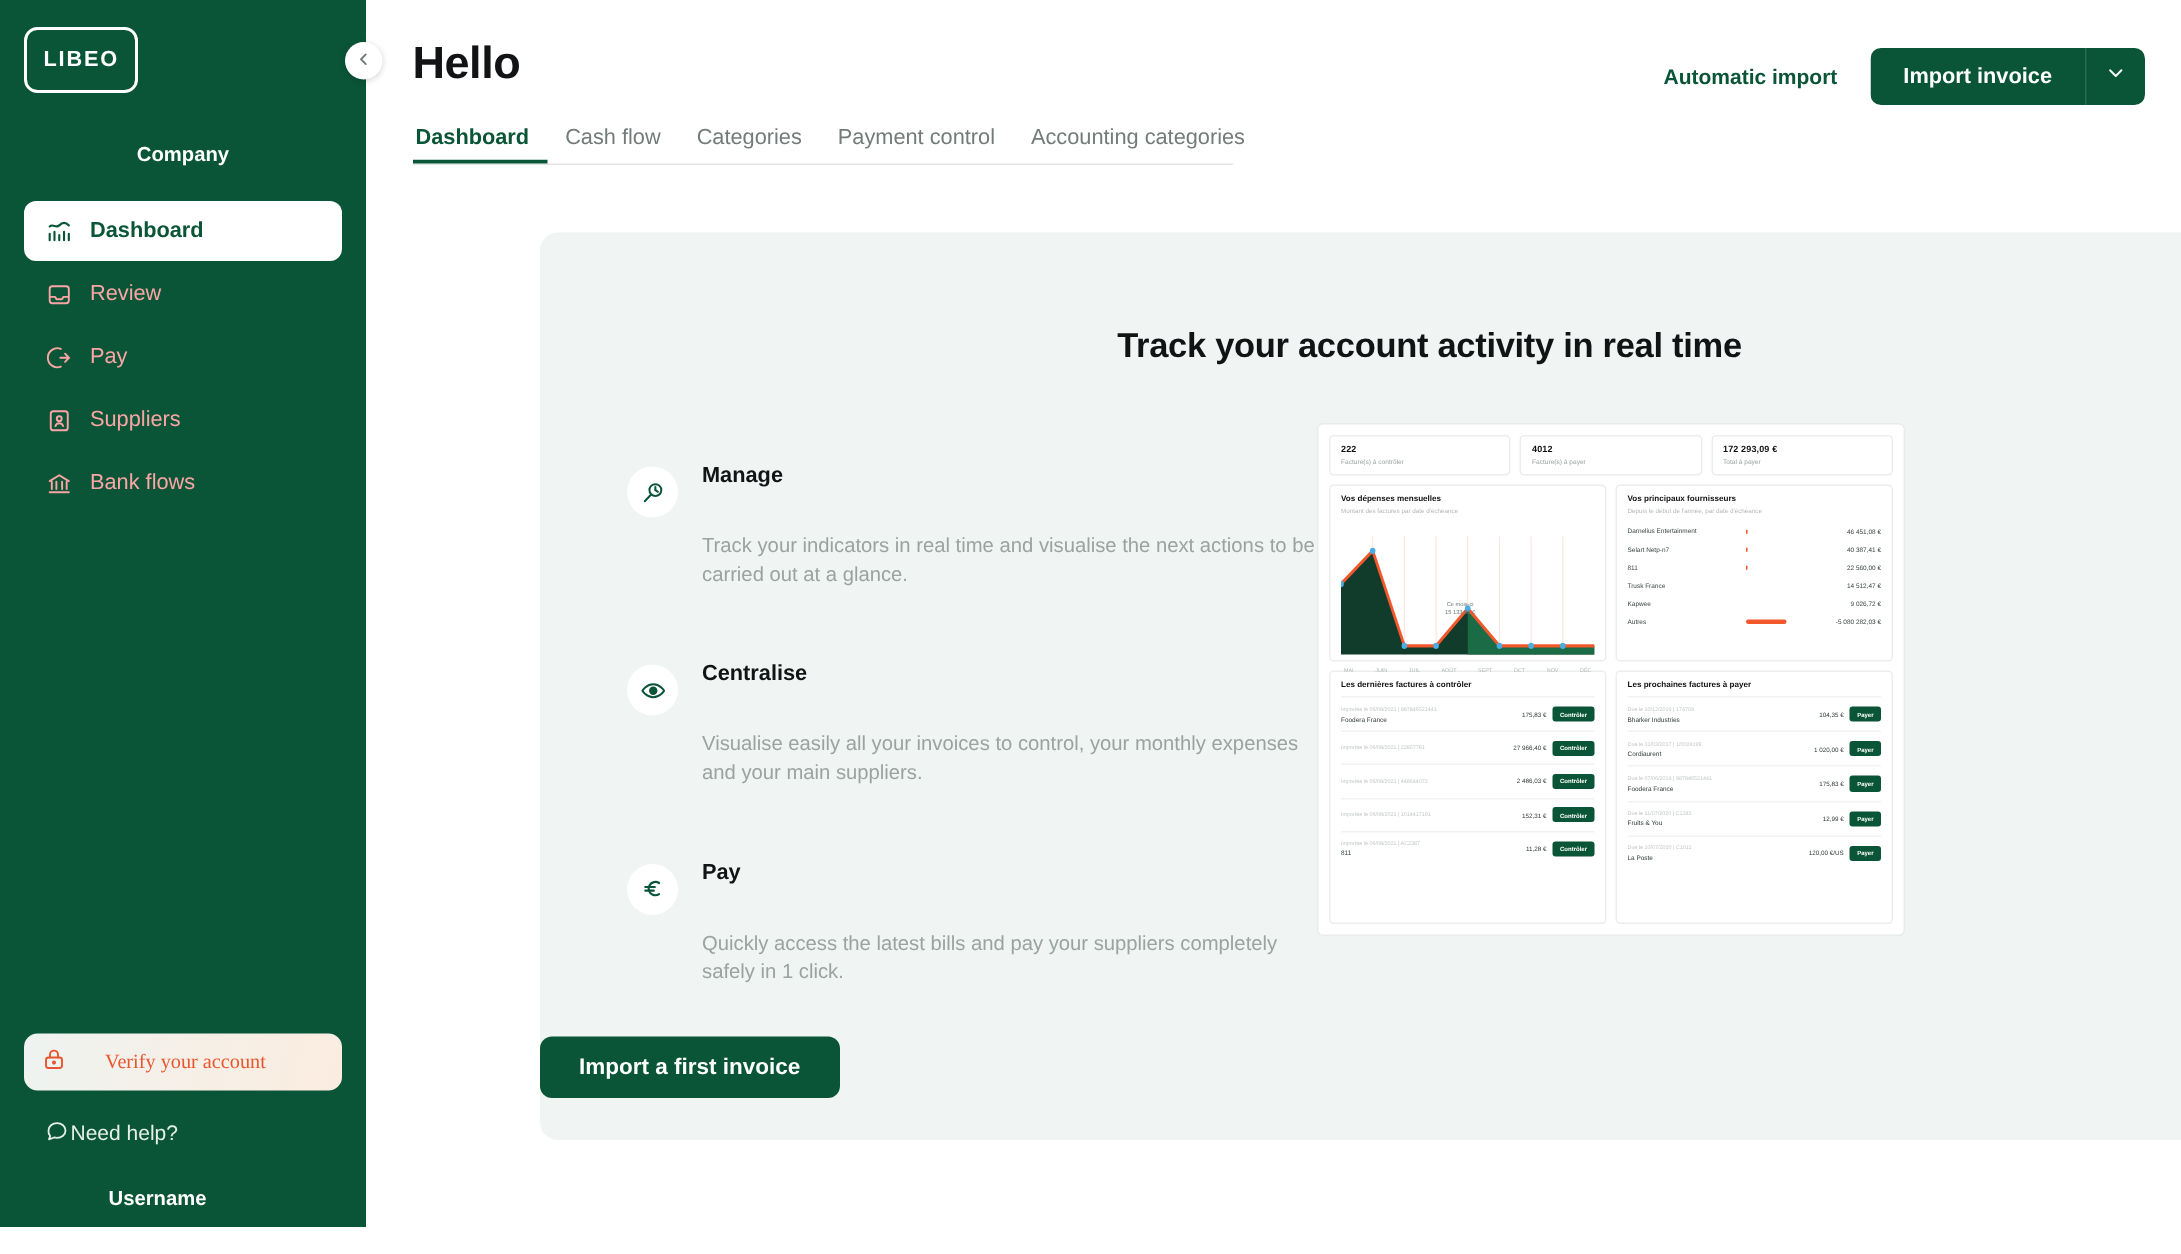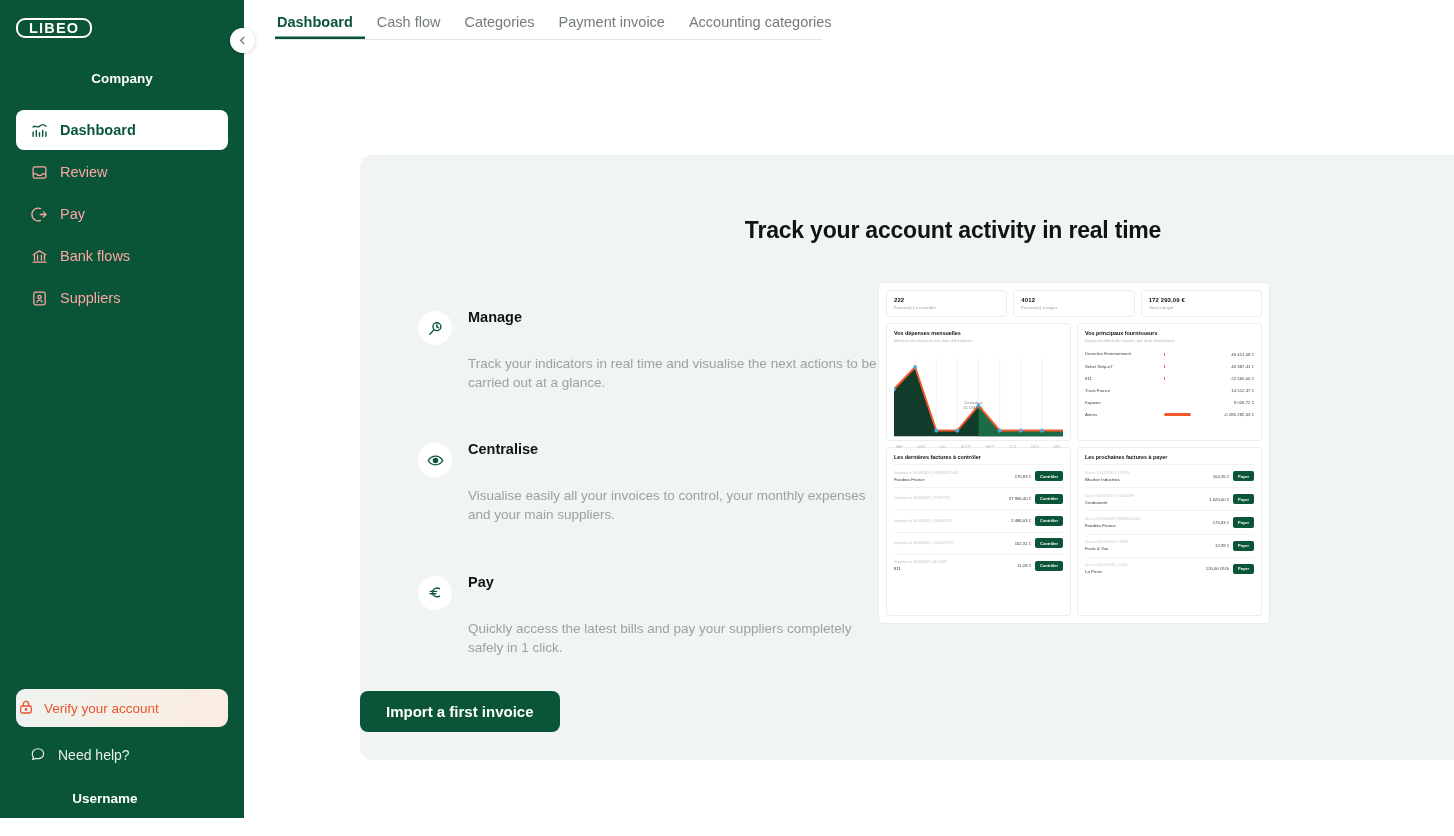--- a/index.html
+++ b/index.html
@@ -16,21 +16,21 @@
     width: 244px; height: 818px; flex: 0 0 244px;
     background: #0a5537;
     display: flex; flex-direction: column;
     padding: 0 0 12px 0;
     position: relative;
   }
   .logo-wrap { padding: 18px 0 0 16px; }
   .logo {
     display: inline-flex; align-items: center; justify-content: center;
     border: 2px solid #ffffff; border-radius: 9px;
-    height: 20px; padding: 0 11px;
+    height: 44px; padding: 0 11px;
     color: #ffffff; font-weight: 700; font-size: 14.5px;
     letter-spacing: 1.2px;
   }
   .company-name {
     color: #ffffff; font-weight: 700; font-size: 13.5px;
     text-align: center; margin-top: 33px; margin-bottom: 24px;
   }
   .nav { padding: 0 16px; display: flex; flex-direction: column; gap: 2px; }
   .nav-item {
     display: flex; align-items: center; gap: 12px;
@@ -39,28 +39,28 @@
   }
   .nav-item .ico { width: 18px; height: 18px; display:flex; align-items:center; justify-content:center; flex:0 0 18px; }
   .nav-item .ico svg { width: 17px; height: 17px; }
   .nav-item.active {
     background: #ffffff; color: #0a5537; font-weight: 700;
   }
   .spacer { flex: 1 1 auto; }
 
   .verify-btn {
     margin: 0 16px 6px 16px; height: 38px; border-radius: 9px;
-    display: flex; align-items: center; gap: 10px; padding: 0 2px;
+    display: flex; align-items: center; gap: 26px; padding: 0 12px;
     background: linear-gradient(100deg, #eef3f1 0%, #f6efe6 55%, #fbece0 100%);
-    color: #e8562f; font-size: 13.5px; font-weight: 500; cursor: pointer;
+    color: #e8562f; font-size: 13.5px; font-weight: 500; cursor: pointer; font-family: Liberation Serif, serif;
   }
   .verify-btn svg { width: 16px; height: 16px; flex: 0 0 16px; }
   .help-item {
     margin: 4px 16px 0 16px; height: 36px; padding: 0 14px;
-    display: flex; align-items: center; gap: 12px;
+    display: flex; align-items: center; gap: 1px;
     color: #e7efe9; font-size: 14px; cursor: pointer;
   }
   .help-item svg { width: 16px; height: 16px; flex: 0 0 16px; }
   .username {
     color: #ffffff; font-weight: 700; font-size: 13.5px;
     text-align: center; margin-top: 18px; padding-right: 34px;
   }
   .collapse-btn {
     position: absolute; left: 230px; top: 28px;
     width: 25px; height: 25px; border-radius: 50%;
@@ -219,40 +219,40 @@
               <path d="M13 12h8"></path>
               <path d="M17.5 8.2 21 12l-3.5 3.8"></path>
           </svg>
         </span>
         <span>Pay</span>
       </div>
 
       <div class="nav-item">
         <span class="ico">
           <svg viewBox="0 0 24 24" fill="none" stroke="currentColor" stroke-width="1.8" stroke-linecap="round" stroke-linejoin="round">
+            <rect x="4" y="3" width="16" height="18" rx="2.5"></rect>
+              <circle cx="12" cy="10" r="2.3"></circle>
+            <path d="M8.4 17c.7-1.8 2-2.6 3.6-2.6S15 15.2 15.6 17"></path>
+          </svg>
+        </span>
+        <span>Suppliers</span>
+      </div>
+
+      <div class="nav-item">
+        <span class="ico">
+          <svg viewBox="0 0 24 24" fill="none" stroke="currentColor" stroke-width="1.8" stroke-linecap="round" stroke-linejoin="round">
             <path d="M3 9.5 12 4l9 5.5"></path>
               <path d="M5 10v7"></path>
               <path d="M9.3 10v7"></path>
               <path d="M14.7 10v7"></path>
             <path d="M19 10v7"></path>
               <path d="M3 20h18"></path>
           </svg>
         </span>
         <span>Bank flows</span>
-      </div>
-
-      <div class="nav-item">
-        <span class="ico">
-          <svg viewBox="0 0 24 24" fill="none" stroke="currentColor" stroke-width="1.8" stroke-linecap="round" stroke-linejoin="round">
-            <rect x="4" y="3" width="16" height="18" rx="2.5"></rect>
-              <circle cx="12" cy="10" r="2.3"></circle>
-            <path d="M8.4 17c.7-1.8 2-2.6 3.6-2.6S15 15.2 15.6 17"></path>
-          </svg>
-        </span>
-        <span>Suppliers</span>
       </div>
     </nav>
 
     <div class="spacer"></div>
 
     <div class="verify-btn">
       <span>
         <svg viewBox="0 0 24 24" fill="none" stroke="#e8562f" stroke-width="1.9" stroke-linecap="round" stroke-linejoin="round">
           <rect x="4" y="10.5" width="16" height="10.5" rx="2.5"></rect>
             <path d="M8 10.5V7.6a4 4 0 0 1 8 0v2.9"></path>
@@ -277,26 +277,42 @@
   <div class="collapse-btn">
     <span>
       <svg viewBox="0 0 24 24" fill="none" stroke="#6e7877" stroke-width="2.6" stroke-linecap="round" stroke-linejoin="round">
         <path d="M15 5 8 12l7 7"></path>
       </svg>
     </span>
   </div>
 
   <main class="main">
 
+    <div class="topbar">
+      <div class="page-title">Hello</div>
+      <div class="top-actions">
+        <div class="auto-import">Automatic import</div>
+        <div class="import-group">
+          <div class="import-main">Import invoice</div>
+          <div class="import-caret">
+            <span>
+              <svg viewBox="0 0 24 24" fill="none" stroke="#ffffff" stroke-width="2.4" stroke-linecap="round" stroke-linejoin="round">
+                <path d="M5 9l7 7 7-7"></path>
+              </svg>
+            </span>
+          </div>
+        </div>
+      </div>
+    </div>
 
     <div class="tabs">
       <div class="tab active">Dashboard</div>
       <div class="tab">Cash flow</div>
       <div class="tab">Categories</div>
-      <div class="tab">Payment invoice</div>
+      <div class="tab">Payment control</div>
       <div class="tab">Accounting categories</div>
     </div>
 
     <section class="hero">
       <div class="hero-title">Track your account activity in real time</div>
 
       <div class="hero-body">
 
         <div class="features">
 

